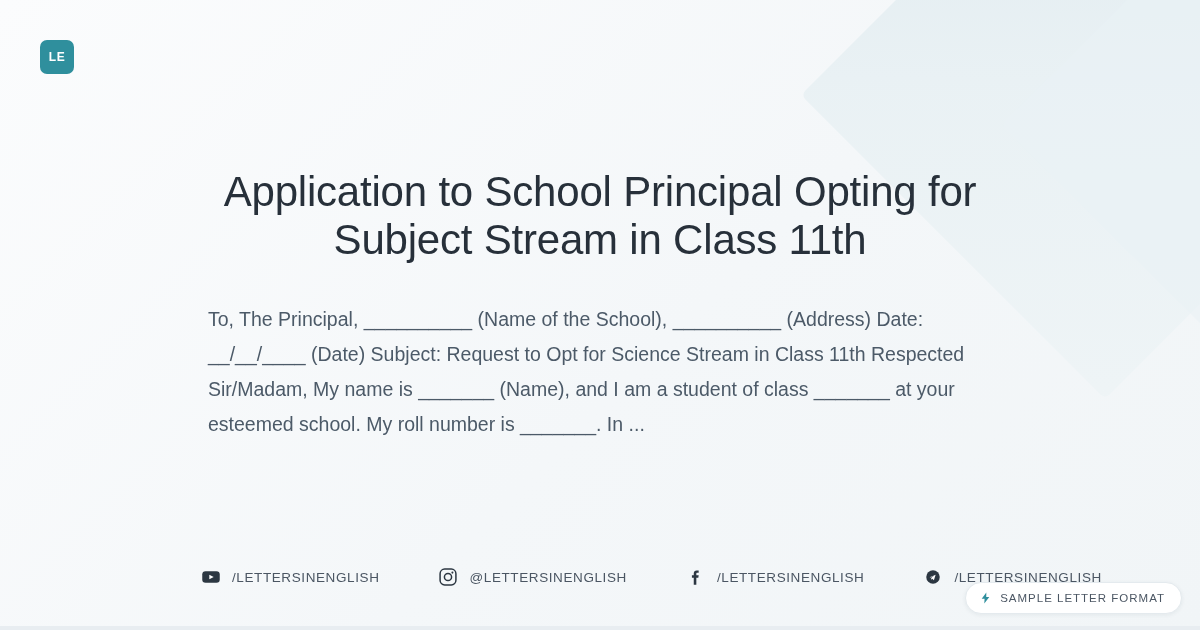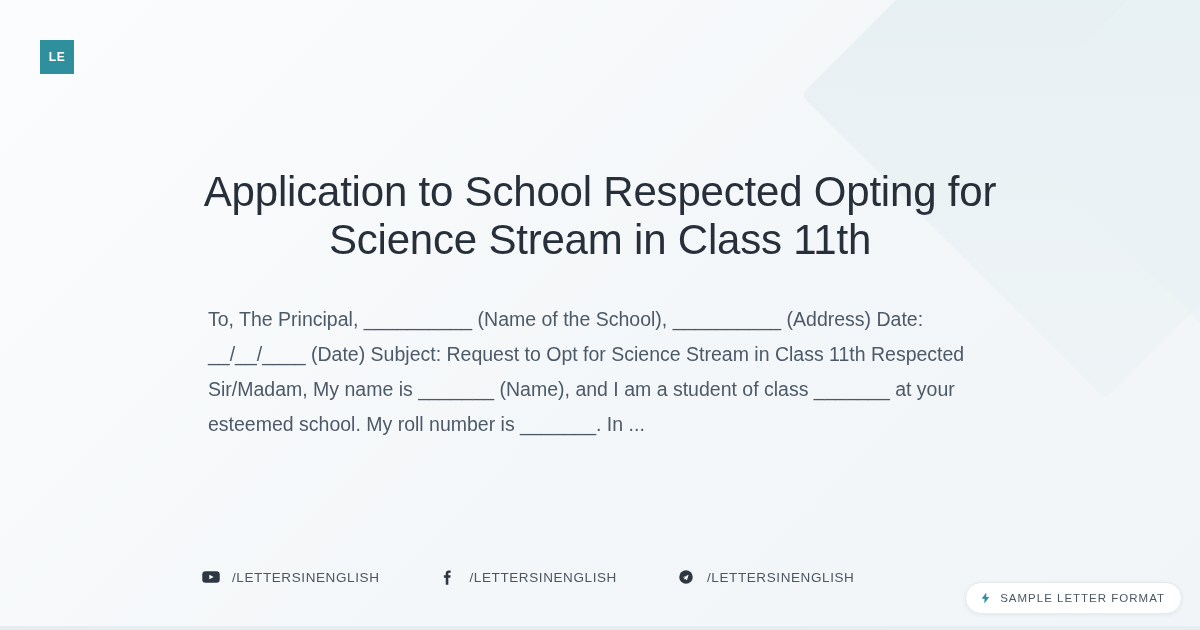--- a/index.html
+++ b/index.html
@@ -58,21 +58,21 @@
     top: 40px;
     left: 40px;
     display: flex;
     align-items: center;
     gap: 14px;
     z-index: 5;
   }
   .logo-mark {
     width: 34px;
     height: 34px;
-    border-radius: 0;
+    border-radius: 7px;
     background: #2f8f9d;
     color: #ffffff;
     display: flex;
     align-items: center;
     justify-content: center;
     font-size: 12px;
     font-weight: bold;
     letter-spacing: 0.5px;
   }
   .logo-text {
@@ -168,36 +168,46 @@
 <div class="card">
 
   <div class="deco-diamond"></div>
   <div class="deco-diamond-2"></div>
 
   <div class="logo-row">
     <div class="logo-mark">LE</div>
   </div>
 
   <div class="content">
-    <h1 class="title">Application to School Respected Opting for Science Stream in Class 11th</h1>
+    <h1 class="title">Application to School Principal Opting for Subject Stream in Class 11th</h1>
     <p class="excerpt">To, The Principal, __________ (Name of the School), __________ (Address) Date: __/__/____ (Date) Subject: Request to Opt for Science Stream in Class 11th Respected Sir/Madam, My name is _______ (Name), and I am a student of class _______ at your esteemed school. My roll number is _______. In ...</p>
   </div>
 
   <div class="social-row">
 
     <div class="social">
       <span class="ico">
         <svg width="20" height="20" viewBox="0 0 24 24" fill="none">
           <rect x="1.5" y="5" width="21" height="14" rx="4" fill="#2c3742"></rect>
           <path d="M10 9.2 L15.2 12 L10 14.8 Z" fill="#ffffff"></path>
         </svg>
       </span>
       <span class="social-label">/LETTERSINENGLISH</span>
     </div>
 
+    <div class="social">
+      <span class="ico">
+        <svg width="20" height="20" viewBox="0 0 24 24" fill="none">
+          <rect x="2.5" y="2.5" width="19" height="19" rx="5.5" stroke="#2c3742" stroke-width="1.8"></rect>
+          <circle cx="12" cy="12" r="4.3" stroke="#2c3742" stroke-width="1.8"></circle>
+          <circle cx="17.3" cy="6.7" r="1.25" fill="#2c3742"></circle>
+        </svg>
+      </span>
+      <span class="social-label">@LETTERSINENGLISH</span>
+    </div>
 
     <div class="social">
       <span class="ico">
         <svg width="20" height="20" viewBox="0 0 24 24" fill="none">
           <path d="M15.2 4.2h-2.4c-2.2 0-3.5 1.4-3.5 3.6v2.1H7.1v2.9h2.2v8.4h3.1v-8.4h2.4l.4-2.9h-2.8V8.2c0-.8.3-1.2 1.2-1.2h1.6V4.2z" fill="#2c3742"></path>
         </svg>
       </span>
       <span class="social-label">/LETTERSINENGLISH</span>
     </div>
 

